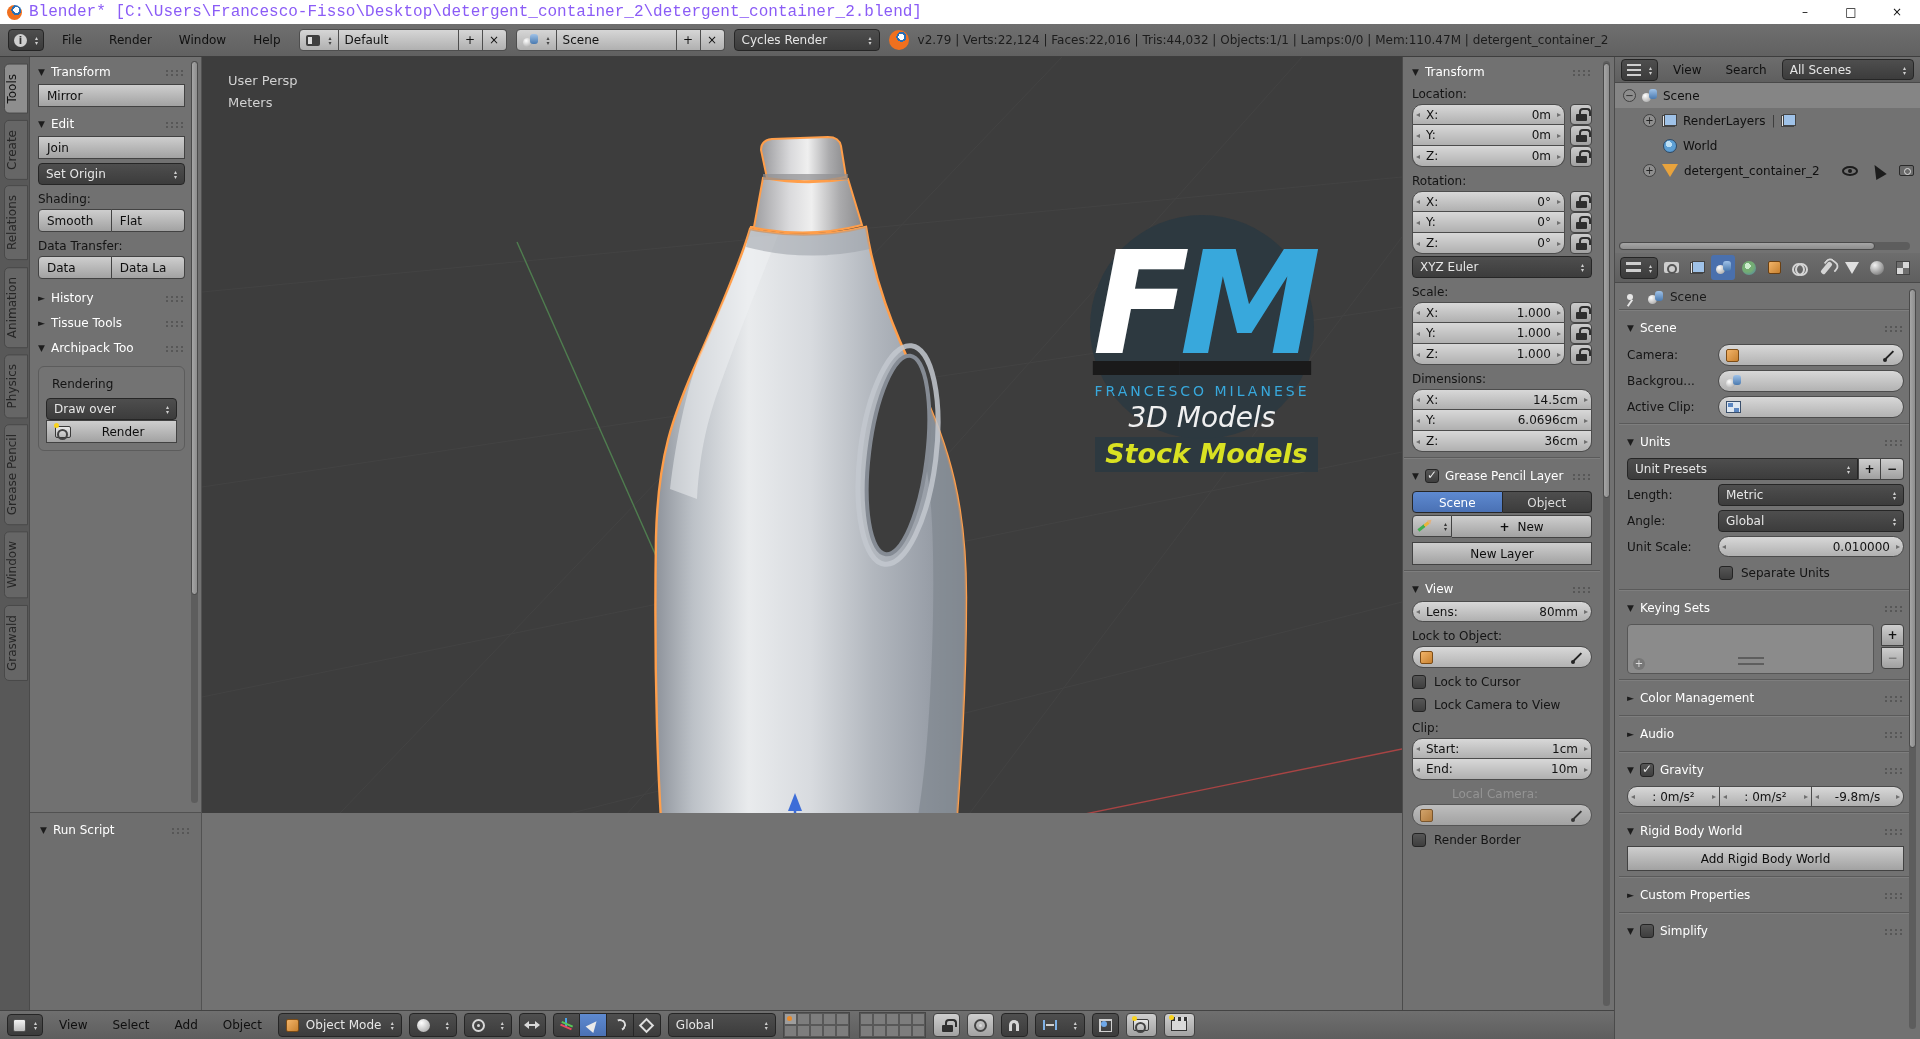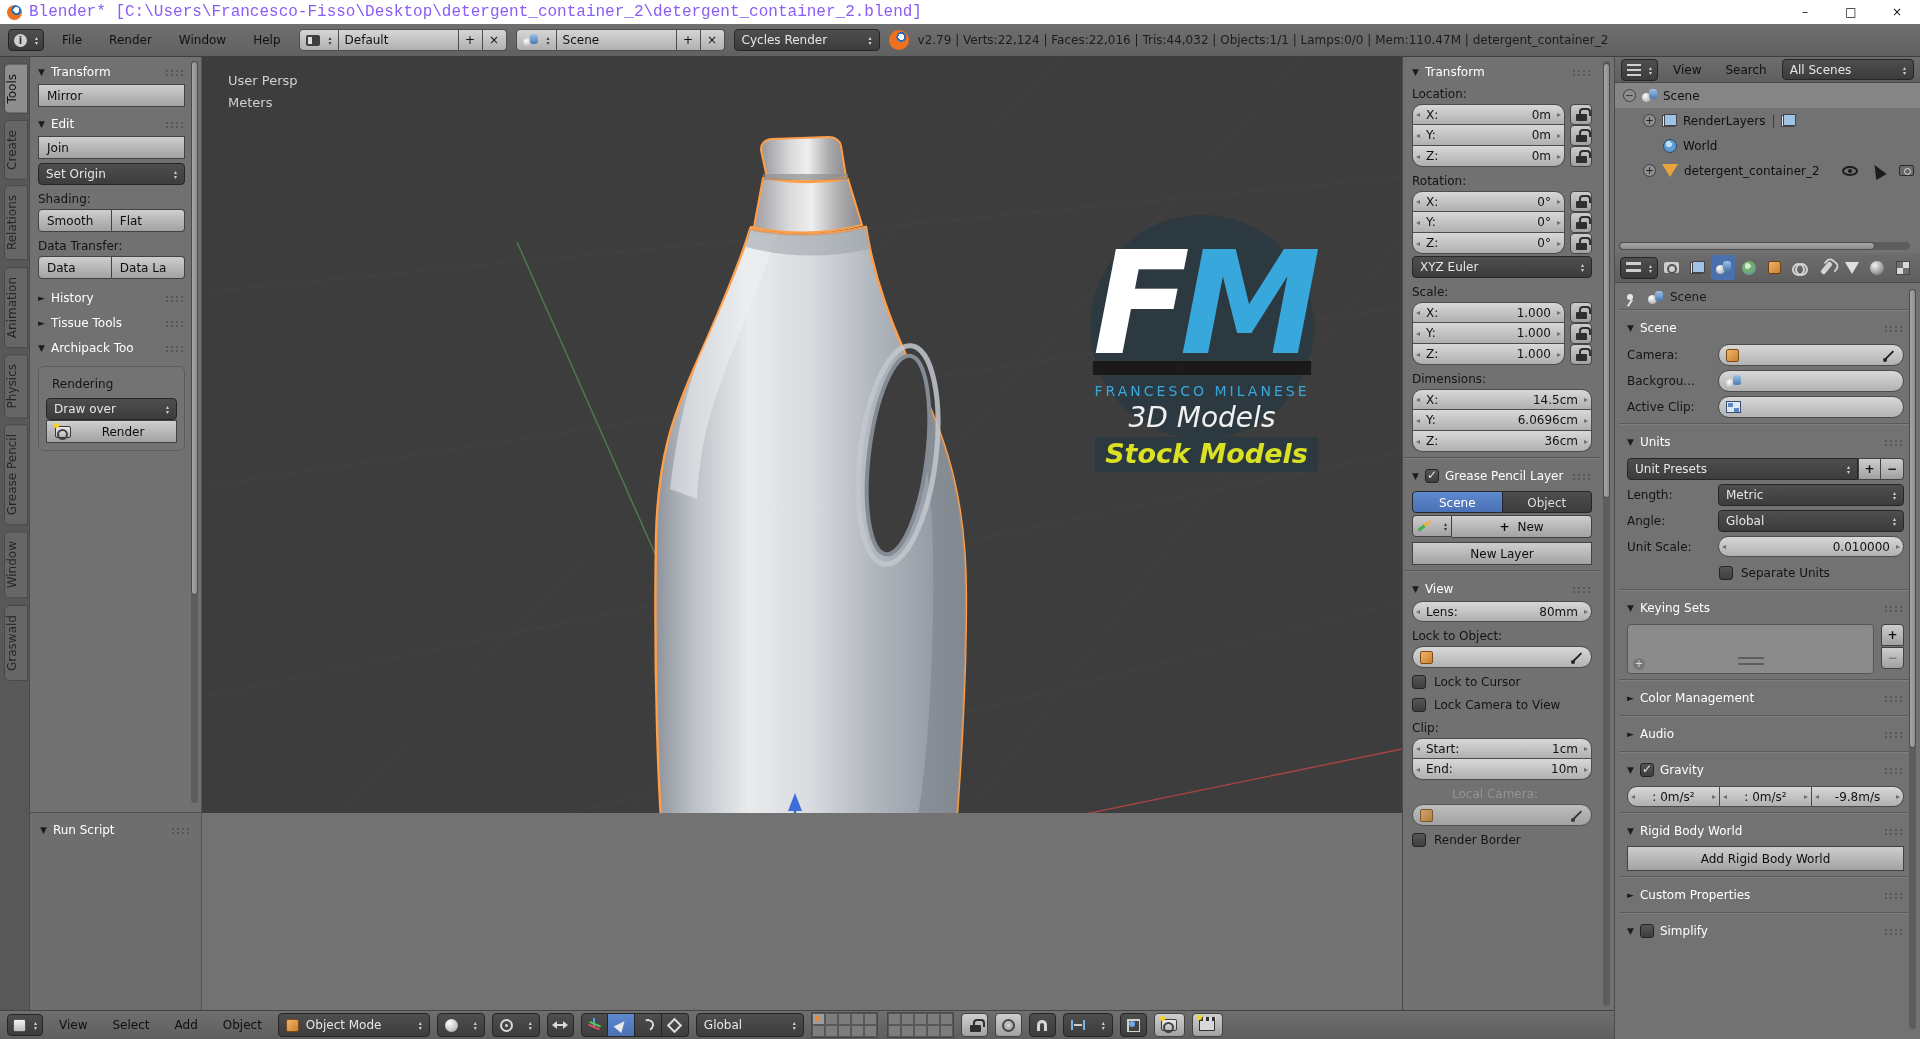--- a/index.html
+++ b/index.html
@@ -797,21 +797,21 @@
 
   <div class="vhead">
     <div class="edbtn">
         <span class="i-cube3d"></span>
         <span class="updown dk">▴<br>▾</span>
       </div>
     <div class="menu light">View</div>
     <div class="menu light">Select</div>
     <div class="menu light">Add</div>
     <div class="menu light">Object</div>
-    <div class="btn-dark" style="width:152px;height:24px">
+    <div class="btn-dark" style="width:124px;height:24px">
         <span class="cubeicon" style="margin-right:7px"></span>
         <span>Object Mode</span>
         <span class="updown dk">▴<br>▾</span>
       </div>
     <div class="btn-dark" style="width:48px;height:24px">
         <span class="i-ball"></span>
         <span class="updown dk">▴<br>▾</span>
       </div>
     <div class="btn-dark" style="width:48px;height:24px">
         <span class="i-pivot"></span>

